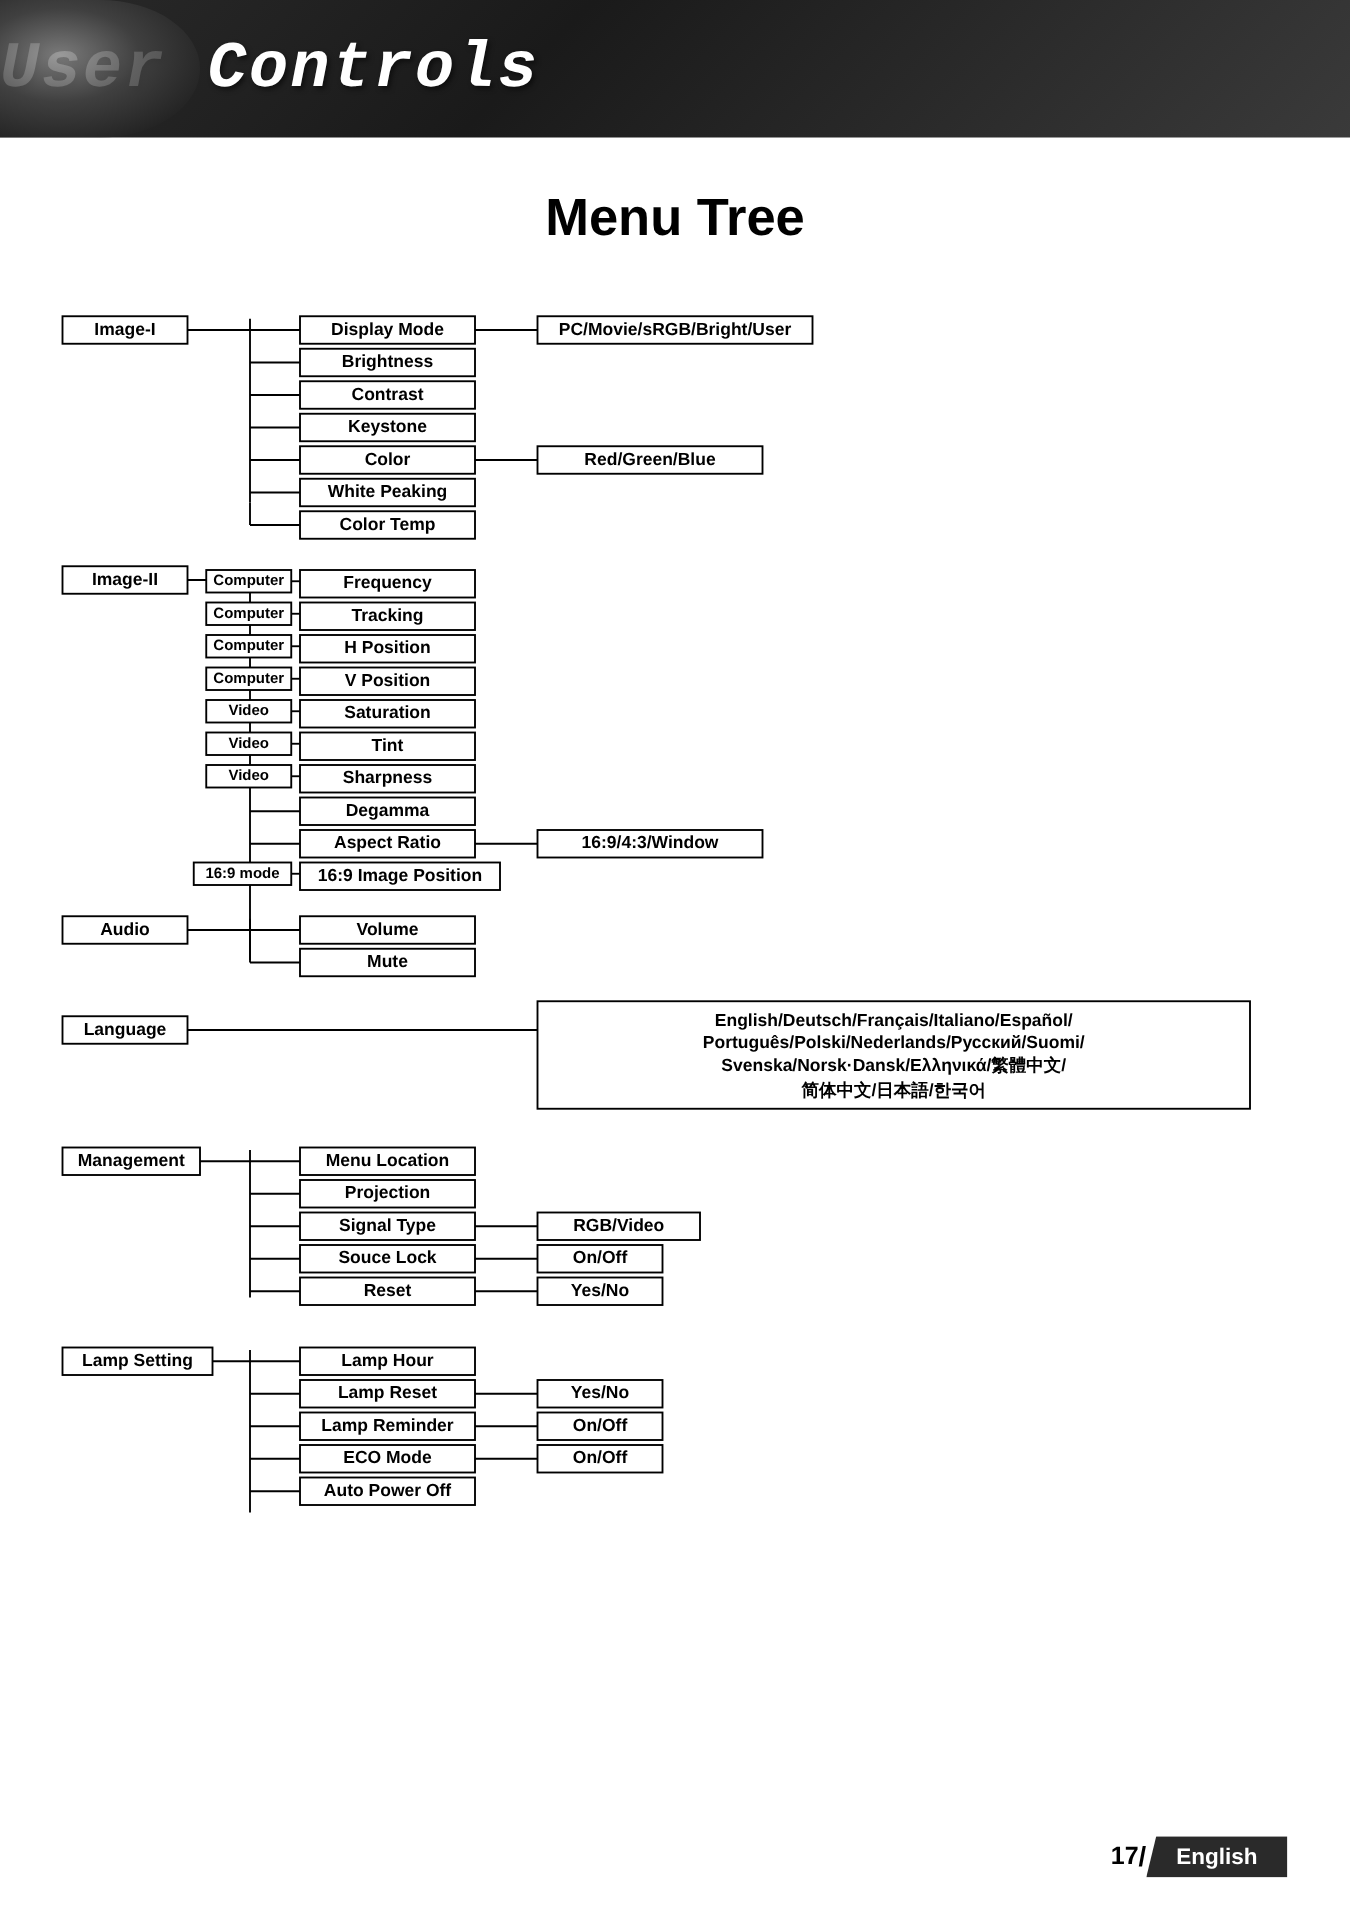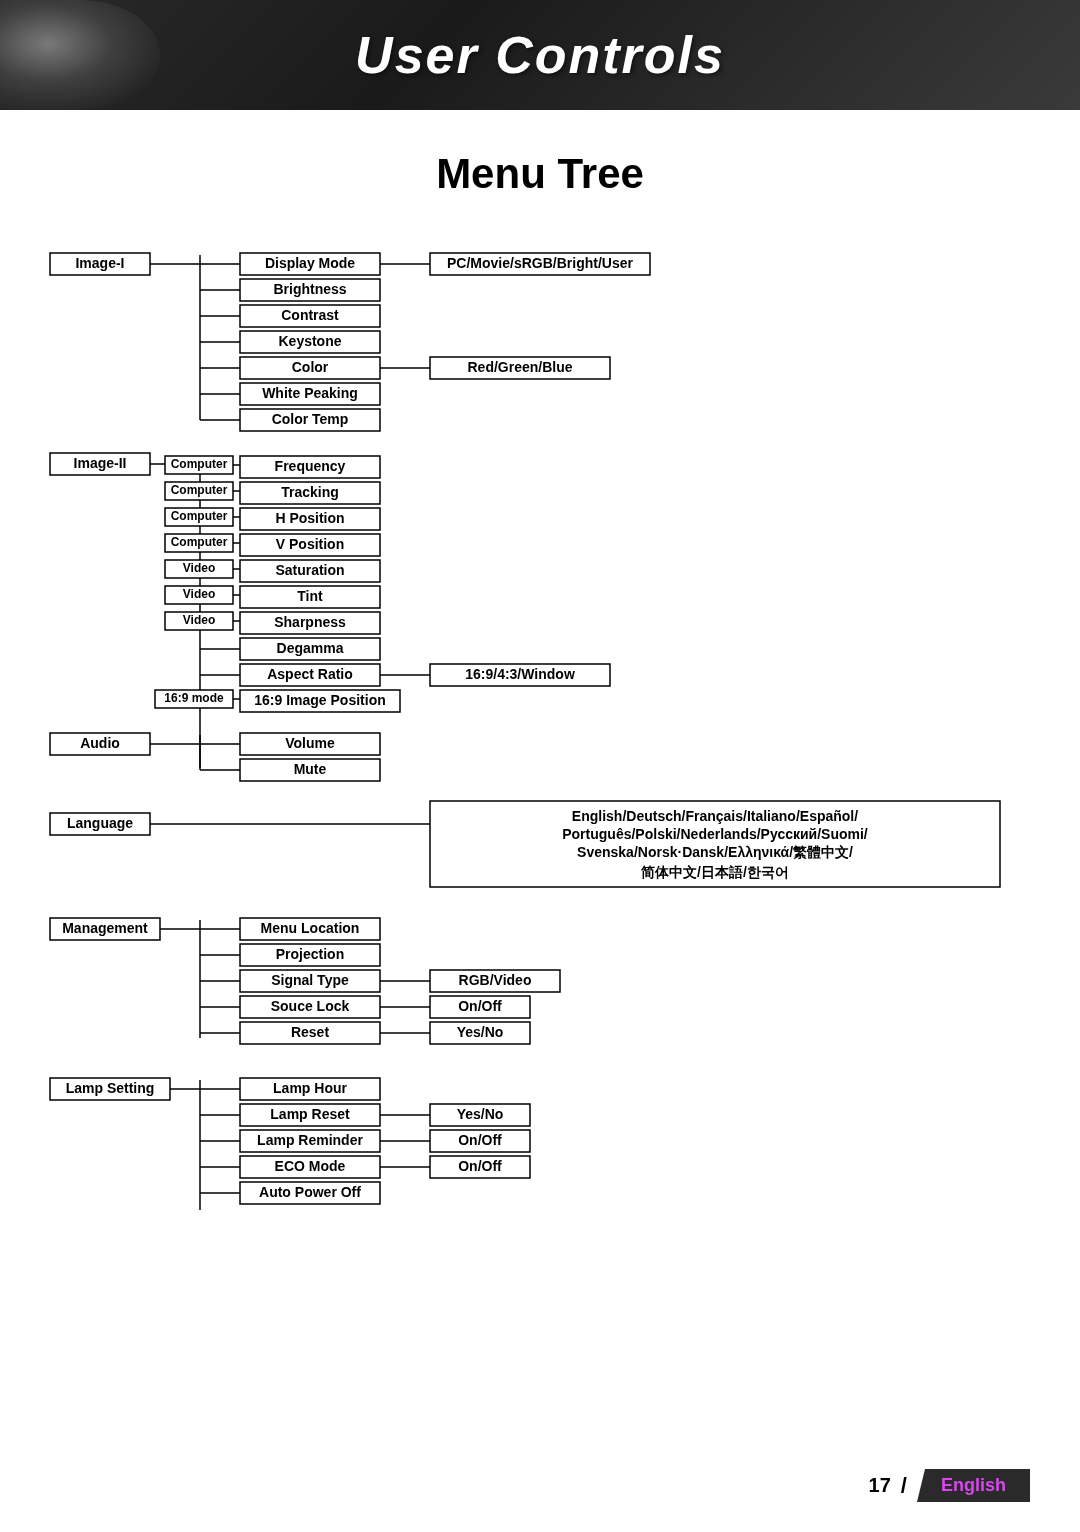--- a/index.html
+++ b/index.html
@@ -10,23 +10,24 @@
       font-family: Arial, sans-serif;
       position: relative;
     }
 
     
     .header {
       background: linear-gradient(135deg, #2a2a2a 0%, #1a1a1a 40%, #3a3a3a 100%);
       height: 110px;
       display: flex;
       align-items: center;
-      justify-content: center;
+      justify-content: flex-start;
       position: relative;
       overflow: hidden;
+      font-family: Liberation Mono, monospace;
     }
     .header-lens {
       position: absolute;
       left: 0;
       top: 0;
       width: 160px;
       height: 110px;
       background: radial-gradient(ellipse at 30% 40%, #888 0%, #444 40%, #111 100%);
       border-radius: 0 50% 50% 0;
       opacity: 0.85;
@@ -74,30 +75,30 @@
       fill: none;
     }
 
     
     .footer {
       position: absolute;
       bottom: 30px;
       right: 50px;
       display: flex;
       align-items: center;
-      gap: 10px;
+      gap: 0;
     }
     .footer-number {
       font-size: 20px;
       font-weight: bold;
       color: #000;
     }
     .footer-lang-box {
       background: #2a2a2a;
-      color: #d946ef;
+      color: #ffffff;
       padding: 6px 24px;
       font-size: 18px;
       font-weight: bold;
       clip-path: polygon(8px 0%, 100% 0%, 100% 100%, 0% 100%);
     }
     .footer-slash {
       font-size: 22px;
       font-weight: bold;
       color: #000;
     }

